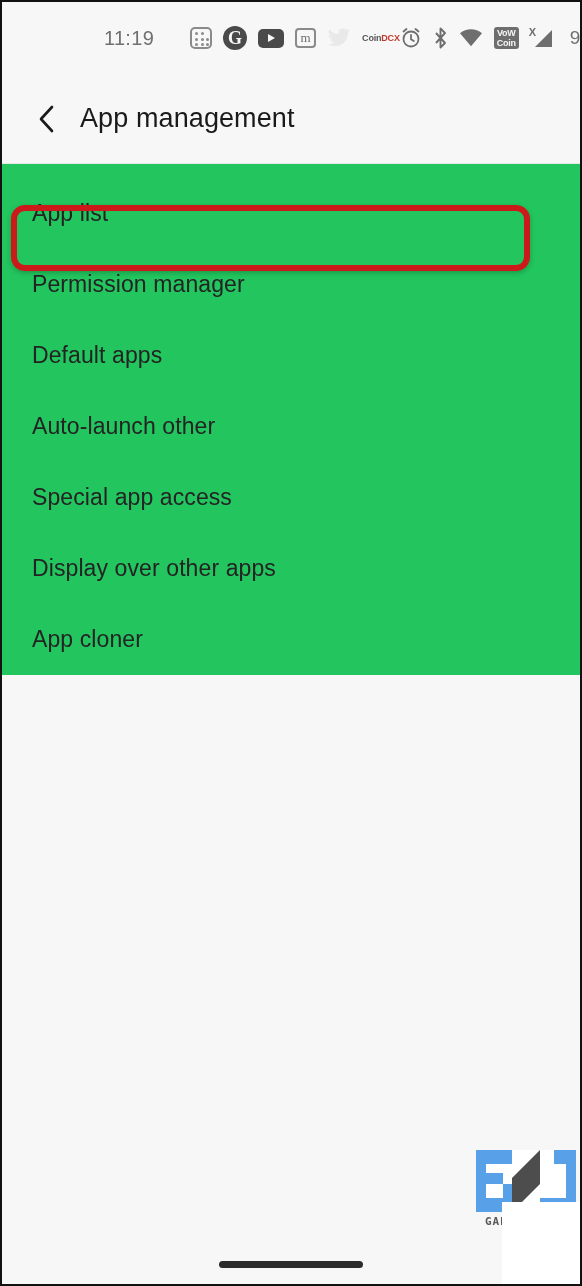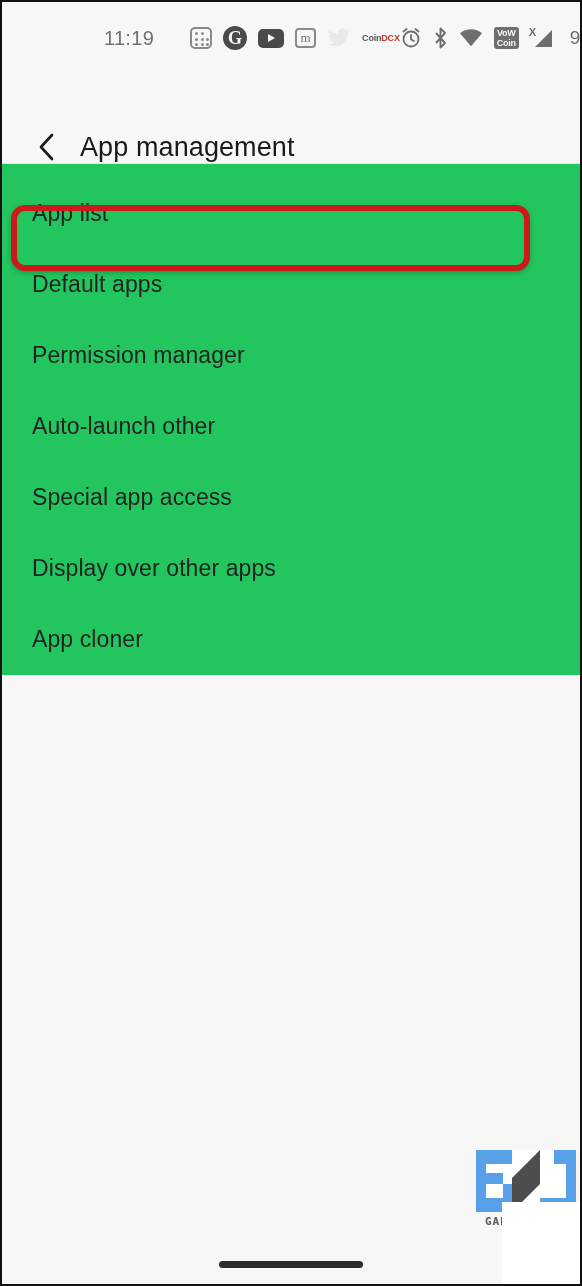--- a/index.html
+++ b/index.html
@@ -148,21 +148,21 @@
     left:-1px; top:-1px;
     font-size:11px;
     color:#6e6e6e;
     font-weight:bold;
   }
 
   
   .header {
     height:90px;
     display:flex;
-    align-items:flex-end;
+    align-items:center;
     padding-left:28px;
     background:#f7f7f7;
     border-bottom:1px solid #e6e6e6;
   }
   .back-btn {
     width:32px; height:32px;
     display:flex;
     align-items:center;
     justify-content:center;
     cursor:pointer;
@@ -327,25 +327,25 @@
     <div class="page-title">App management</div>
   </div>
 
   <div class="list">
 
     <div class="list-item">
       <span class="list-item-label">App list</span>
     </div>
 
     <div class="list-item">
+      <span class="list-item-label">Permission manager</span>
+    </div>
+
+    <div class="list-item">
       <span class="list-item-label">Default apps</span>
-    </div>
-
-    <div class="list-item">
-      <span class="list-item-label">Permission manager</span>
     </div>
 
     <div class="list-item">
       <span class="list-item-label">Auto-launch other</span>
     </div>
 
     <div class="list-item">
       <span class="list-item-label">Special app access</span>
     </div>
 

